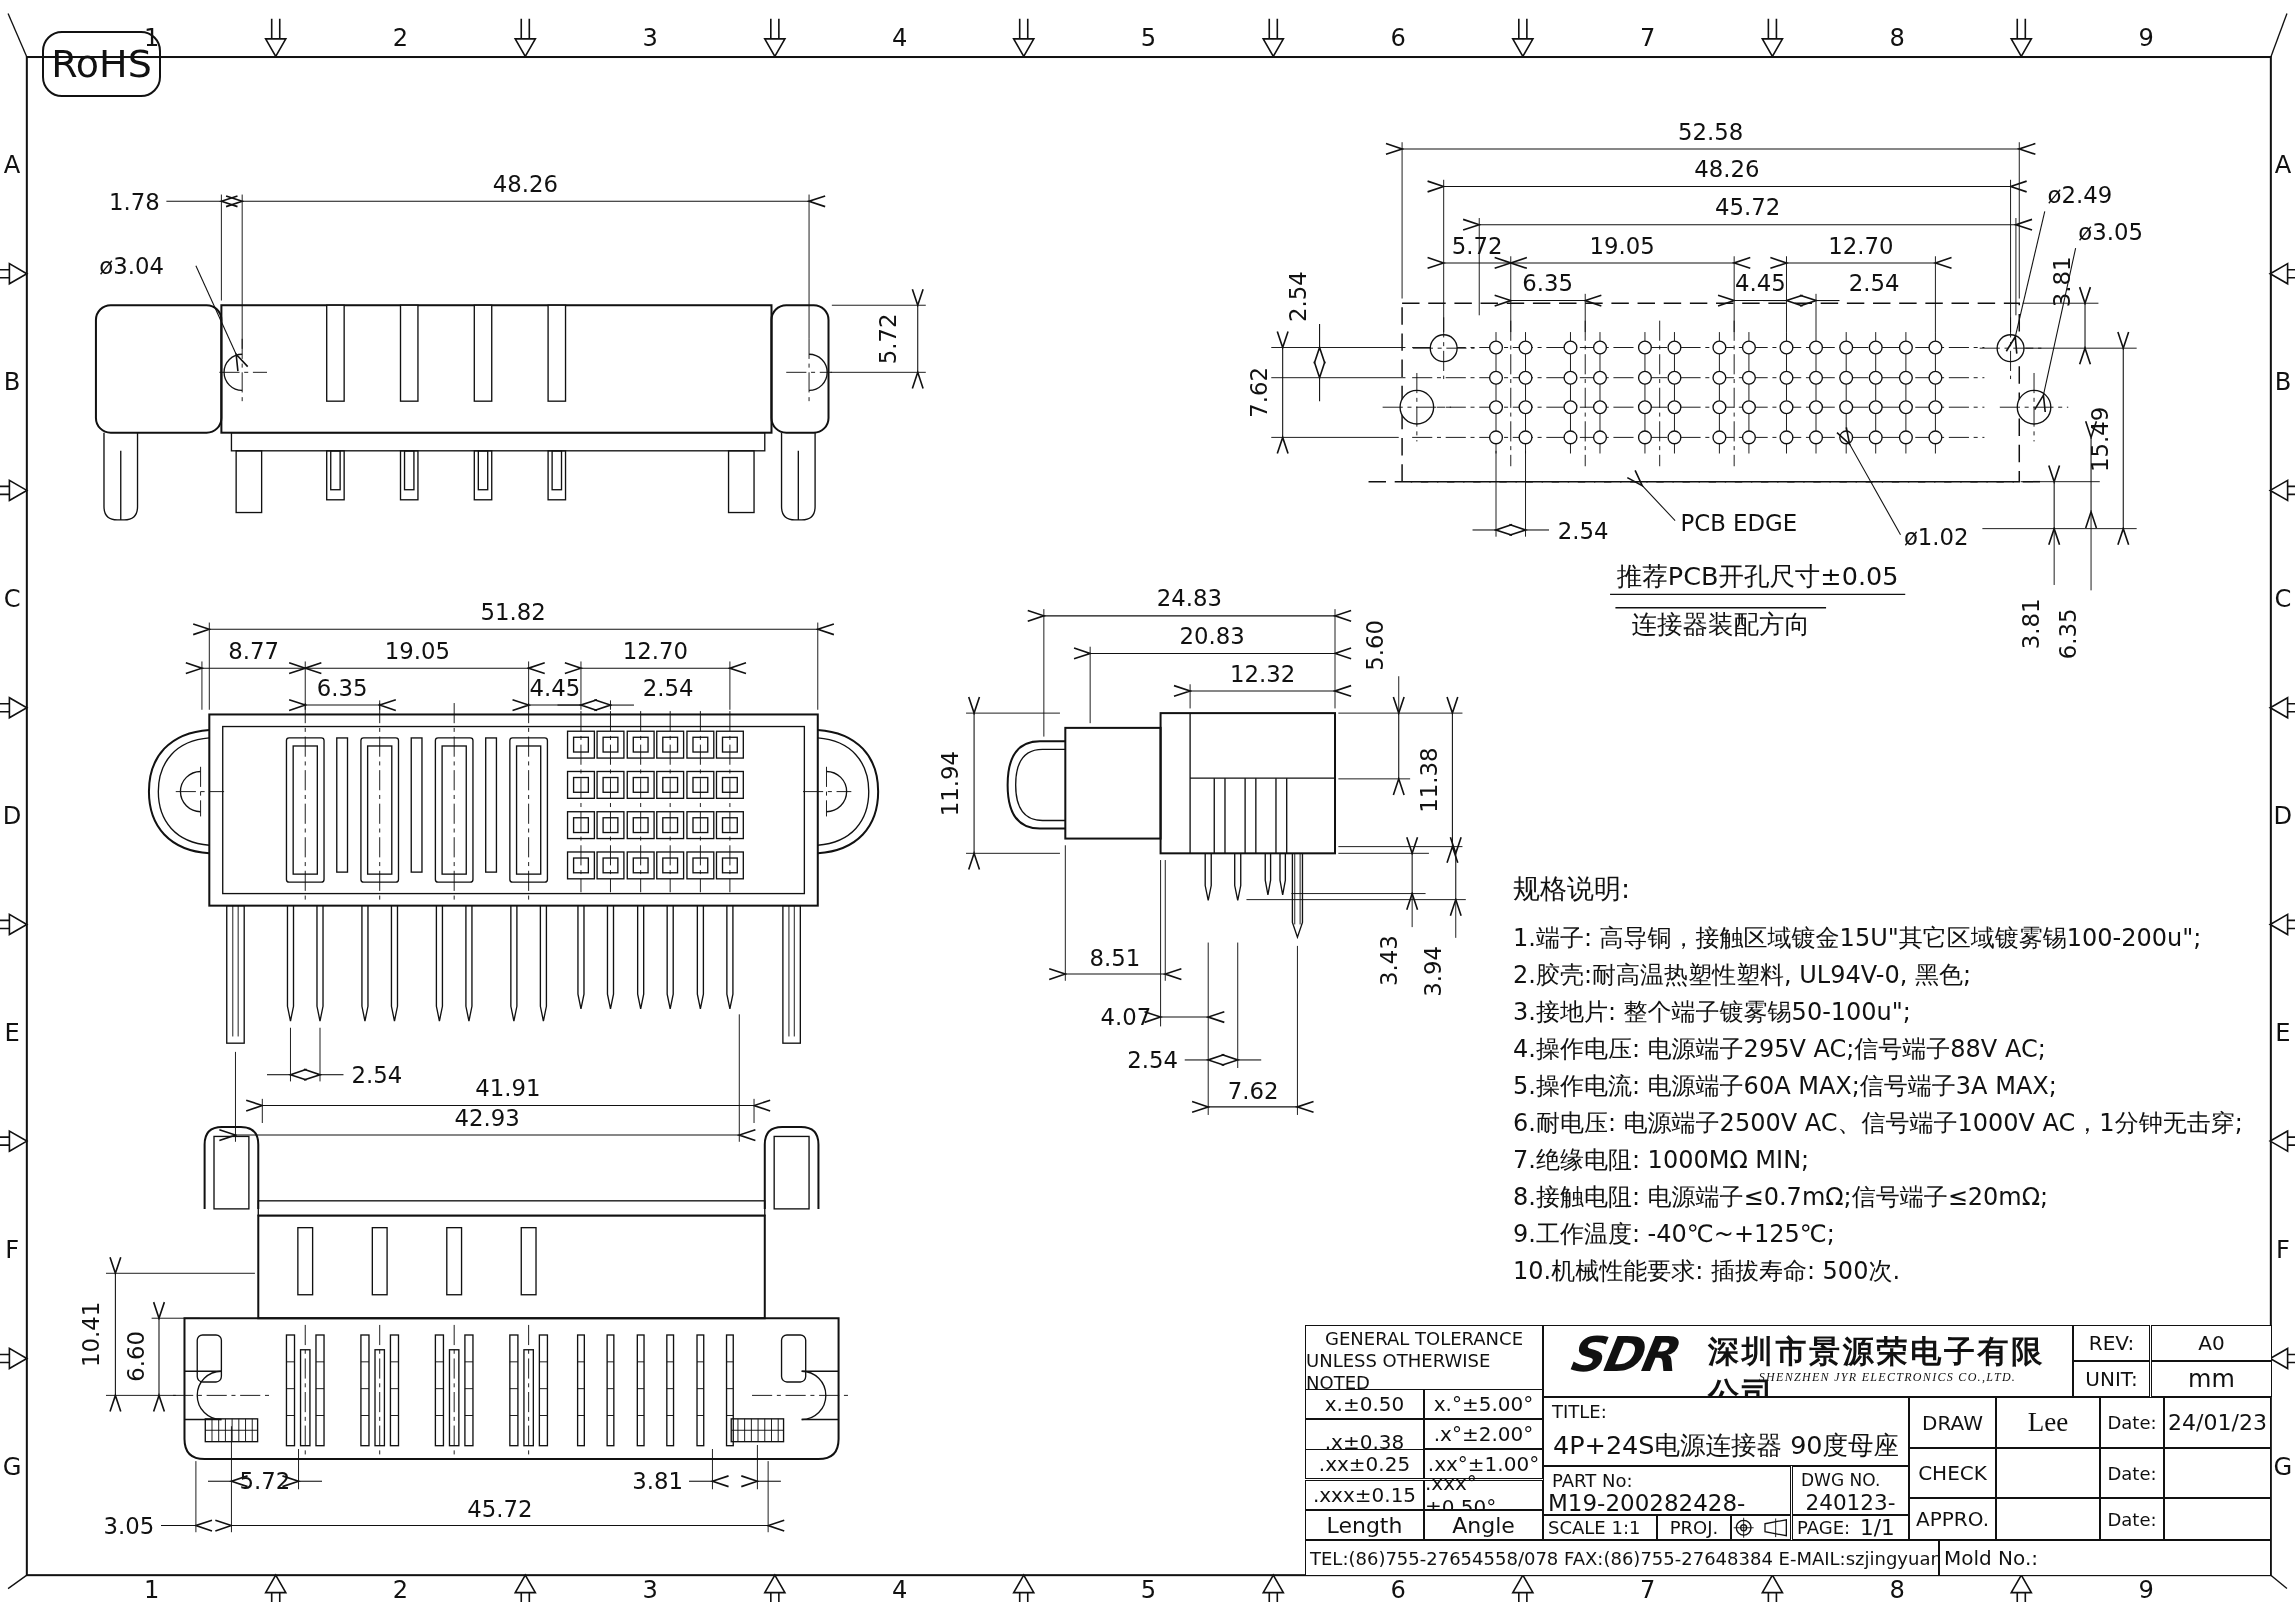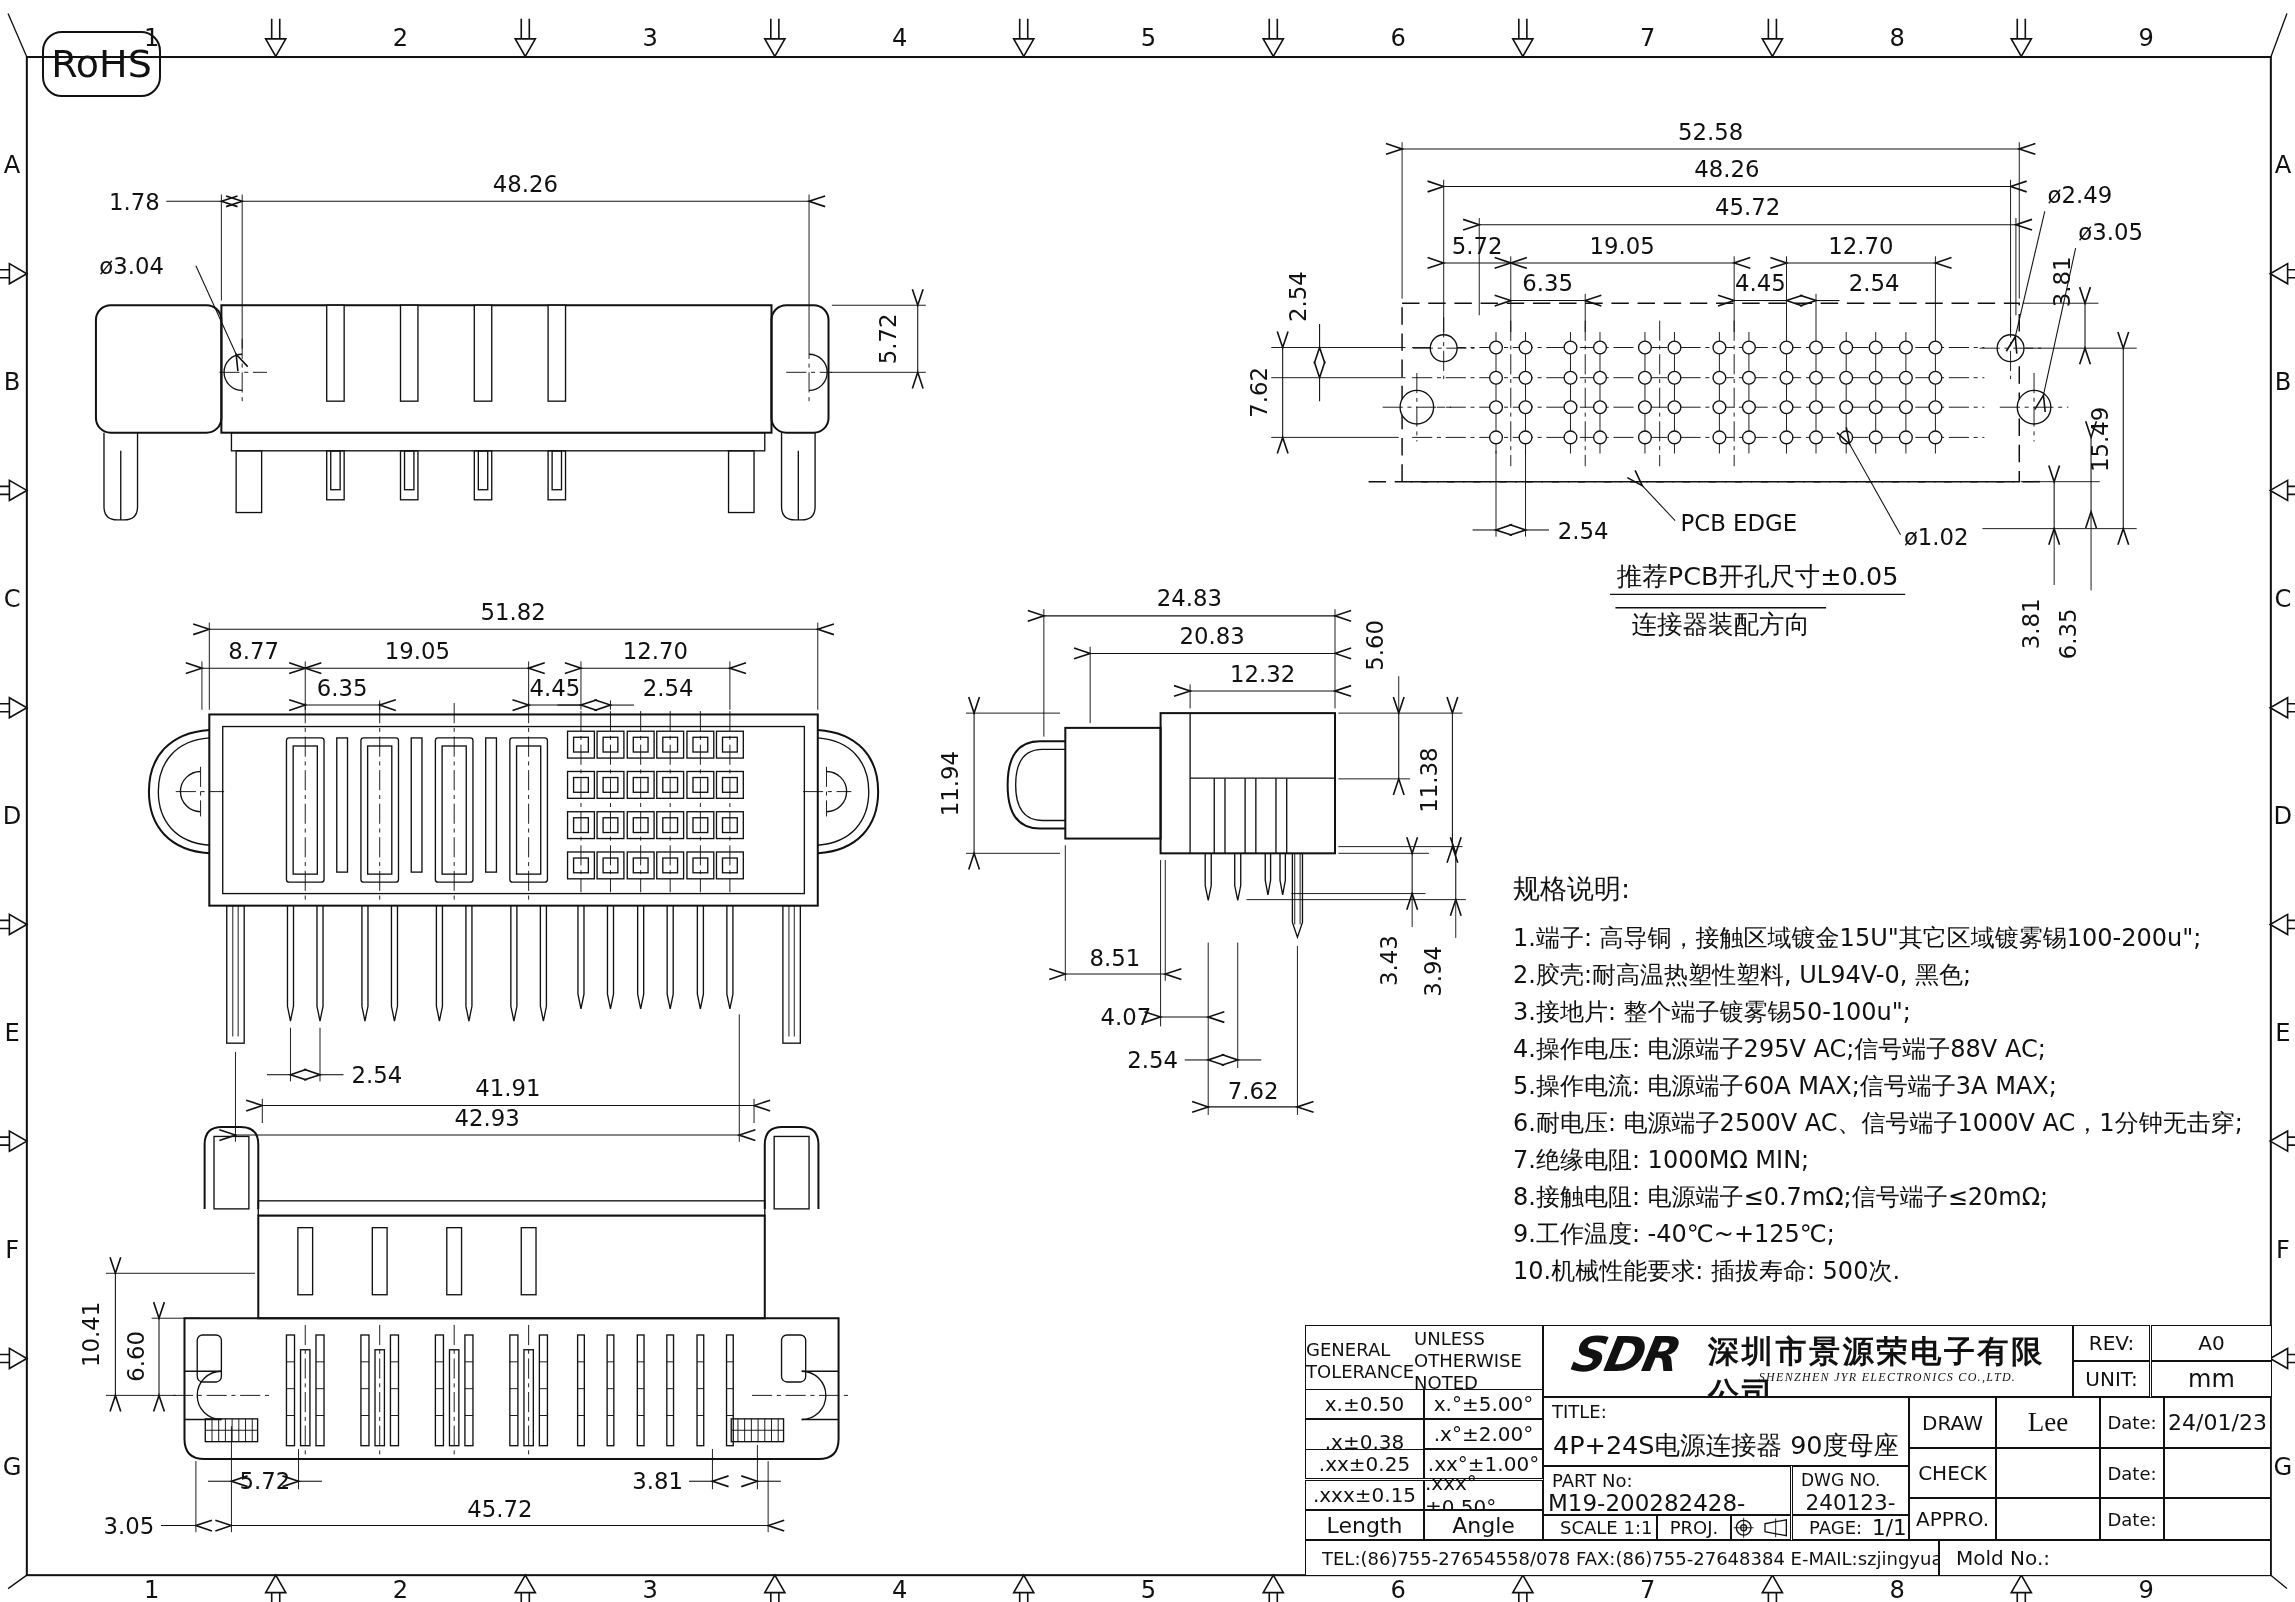--- a/index.html
+++ b/index.html
@@ -18,21 +18,21 @@
   .cn{font-size:38px;fill:#111}
   .gl{font-size:36px;fill:#111}
   .rohs{position:absolute;left:42px;top:31px;width:115px;height:62px;border:2.7px solid #111;
         border-radius:20px;display:flex;align-items:center;justify-content:center;
         font-size:38px;color:#111}
   .specs{position:absolute;left:1513px;top:871px;width:738px}
   .specs .sp-title{font-size:27px;margin-bottom:13px}
   .specs .sp-item{font-size:24px;line-height:37px;white-space:nowrap}
   .tb-cell{position:absolute;border:1.7px solid #111;box-sizing:border-box;display:flex;
            align-items:center;justify-content:center;font-size:20px;color:#111;background:#fff}
-  .tb-left{justify-content:flex-start;padding-left:16px}
+  .tb-left{justify-content:flex-start;padding-left:4px}
   .lbl-corner{position:absolute;top:2.7px;left:8px;font-size:18px}
   .tb-noflex{display:block}
 </style>
 </head>
 <body>
 
 <div id="sheet">
 
 <svg width="2295" height="1602" viewBox="0 0 3421 2388" style="position:absolute;left:0;top:0">
   <defs>
@@ -702,21 +702,21 @@
   <div class="sp-item">5.操作电流: 电源端子60A MAX;信号端子3A MAX;</div>
   <div class="sp-item">6.耐电压: 电源端子2500V AC、信号端子1000V AC，1分钟无击穿;</div>
   <div class="sp-item">7.绝缘电阻: 1000MΩ MIN;</div>
   <div class="sp-item">8.接触电阻: 电源端子≤0.7mΩ;信号端子≤20mΩ;</div>
   <div class="sp-item">9.工作温度: -40℃~+125℃;</div>
   <div class="sp-item">10.机械性能要求: 插拔寿命: 500次.</div>
 </div>
 
 <div>
 
-  <div class="tb-cell" style="left:1305px;top:1325px;width:238px;height:72px;flex-direction:row;font-size:18px;line-height:22px">
+  <div class="tb-cell" style="left:1305px;top:1325px;width:238px;height:72px;flex-direction:column;font-size:18px;line-height:22px">
     <span>GENERAL TOLERANCE</span>
     <span>UNLESS OTHERWISE NOTED</span>
   </div>
   <div class="tb-cell" style="left:1305px;top:1389px;width:119px;height:30px">x.±0.50</div>
   <div class="tb-cell" style="left:1424px;top:1389px;width:119px;height:30px">x.°±5.00°</div>
   <div class="tb-cell" style="left:1305px;top:1419px;width:119px;height:46px">.x±0.38</div>
   <div class="tb-cell" style="left:1424px;top:1419px;width:119px;height:30px">.x°±2.00°</div>
   <div class="tb-cell" style="left:1305px;top:1449px;width:119px;height:30px">.xx±0.25</div>
   <div class="tb-cell" style="left:1424px;top:1449px;width:119px;height:30px">.xx°±1.00°</div>
   <div class="tb-cell" style="left:1305px;top:1480px;width:119px;height:30px">.xxx±0.15</div>

